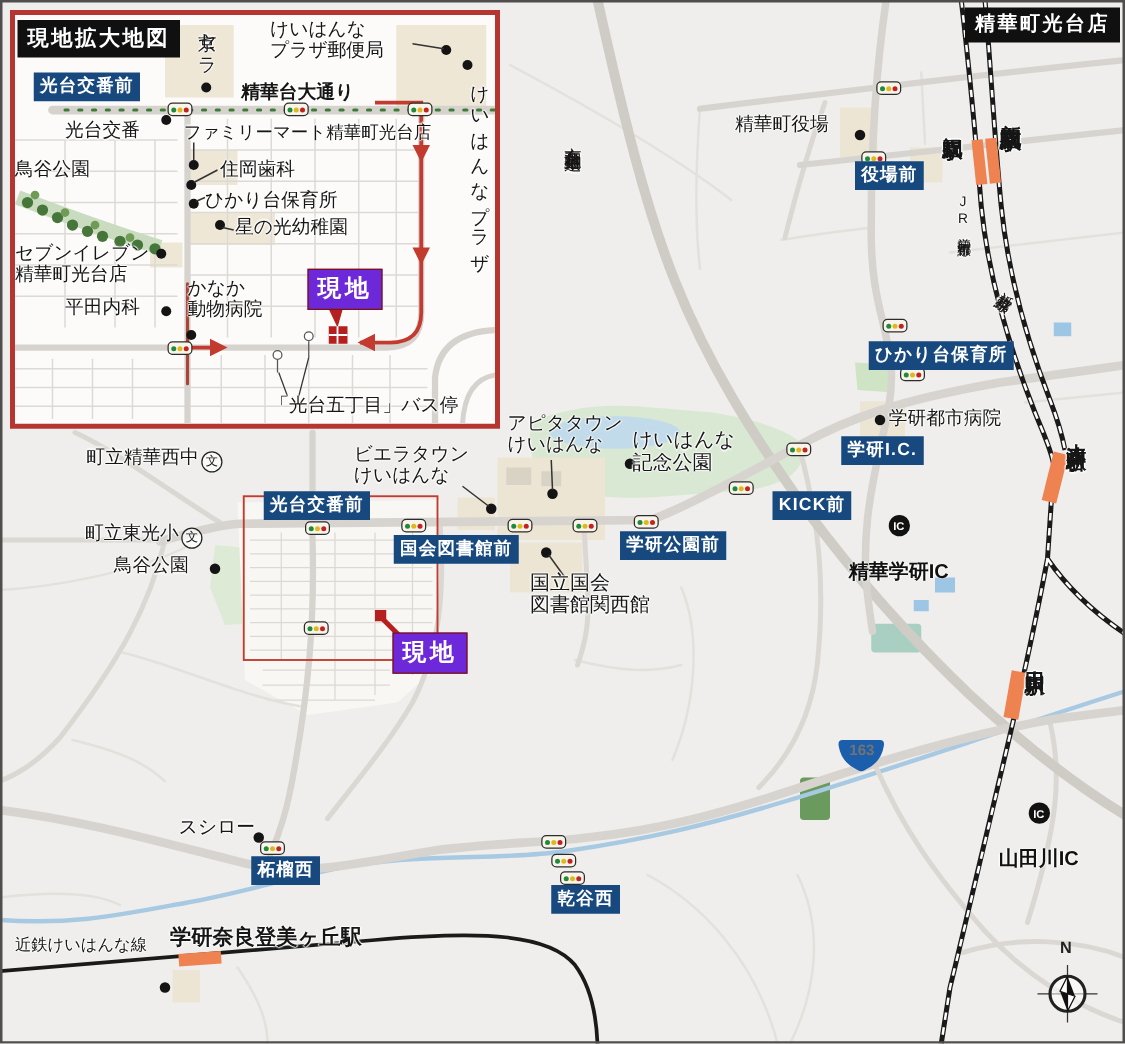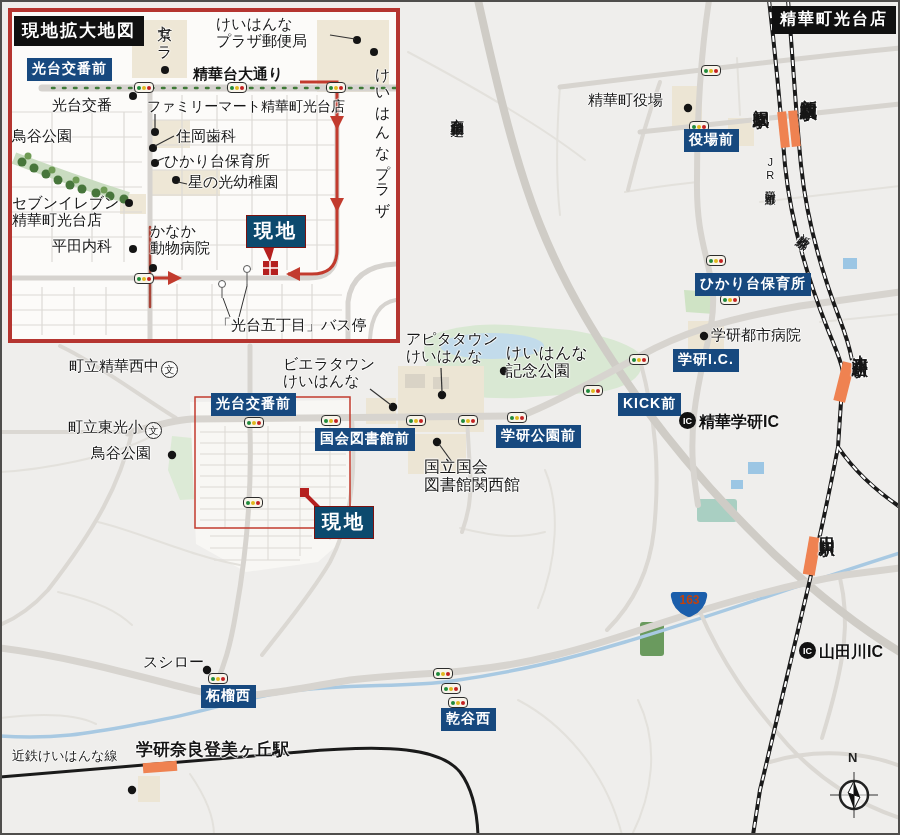--- a/index.html
+++ b/index.html
@@ -6,36 +6,36 @@
   #map{position:relative;width:900px;height:835px;background:#efeeec;overflow:hidden;
        font-family:"Liberation Serif","DejaVu Serif",serif;}
   #map svg{position:absolute;left:0;top:0;}
   .frame{position:absolute;inset:0;border:2px solid #4f4e4c;pointer-events:none;z-index:9;}
   .lbl{position:absolute;font-size:15px;color:#161616;line-height:1.12;white-space:pre-line;z-index:5;
        text-shadow:-1px 0 1px rgba(255,255,255,.9),1px 0 1px rgba(255,255,255,.9),0 -1px 1px rgba(255,255,255,.9),0 1px 1px rgba(255,255,255,.9);}
   .bld{font-weight:bold;}
   .v{writing-mode:vertical-rl;text-orientation:upright;letter-spacing:2px;}
   .badge{position:absolute;background:#17497f;color:#fff;font-family:"Liberation Sans","DejaVu Sans",sans-serif;
          font-weight:bold;font-size:14px;letter-spacing:1px;padding:2px 5px 3px;z-index:6;white-space:nowrap;text-shadow:none;margin-left:13px;}
-  .site{position:absolute;background:#0c4a6e;color:#fff;font-weight:bold;font-size:19px;letter-spacing:3px;
+  .site{position:absolute;background:#6d28d9;color:#fff;font-weight:bold;font-size:19px;letter-spacing:3px;
         padding:2px 7px 3px;border:1px solid #7d120f;z-index:7;text-shadow:none;font-family:"Liberation Serif","DejaVu Serif",serif;}
   .titlebox{position:absolute;background:#101010;color:#fff;font-family:"Liberation Sans","DejaVu Sans",sans-serif;
             font-weight:bold;font-size:16px;letter-spacing:2px;padding:3px 8px 4px;z-index:8;white-space:nowrap;}
   .sig{position:absolute;width:18px;height:9px;background:#f8f4ea;border:1.5px solid #2c2c2c;border-radius:4px;
        display:flex;align-items:center;justify-content:center;gap:1px;z-index:6;box-sizing:content-box;}
   .sig i{display:block;width:4px;height:4px;border-radius:50%;}
   .sig .g{background:#1f8a3b;}.sig .y{background:#e0b81e;}.sig .r{background:#c32222;}
   .school{display:inline-block;width:15px;height:15px;border:1.3px solid #222;border-radius:50%;
           font-size:10px;line-height:15px;text-align:center;vertical-align:-2px;margin-left:2px;background:rgba(255,255,255,.7);text-shadow:none;}
-  .icrow{position:absolute;display:flex;align-items:flex-start;gap:3px;z-index:6;}
+  .icrow{position:absolute;display:flex;align-items:center;gap:18px;z-index:6;flex-direction:column;}
   .icchip{width:17px;height:17px;border-radius:50%;background:#111;color:#fff;display:flex;align-items:center;justify-content:center;
           font:bold 9px "Liberation Sans","DejaVu Sans",sans-serif;flex:0 0 auto;}
   .ictext{font:bold 16px "Liberation Sans","DejaVu Sans",sans-serif;color:#111;
           text-shadow:-1px 0 1px rgba(255,255,255,.9),1px 0 1px rgba(255,255,255,.9);}
-  .shield-label{position:absolute;width:37px;text-align:center;color:#c2410c;font:bold 12px "Liberation Sans","DejaVu Sans",sans-serif;z-index:6;}
+  .shield-label{position:absolute;width:37px;text-align:center;color:#737373;font:bold 12px "Liberation Sans","DejaVu Sans",sans-serif;z-index:6;}
   #inset{position:absolute;left:8px;top:8px;width:384px;height:327px;background:#fcfbf9;border:4px solid #b53530;z-index:10;overflow:hidden;}
   #inset .lbl{z-index:5;}
   .compass-n{position:absolute;font:bold 13px "Liberation Sans","DejaVu Sans",sans-serif;color:#222;z-index:6;}
 </style>
 </head>
 <body>
 
 <div id="map">
 
   <svg width="900" height="835" viewBox="0 0 900 835">

